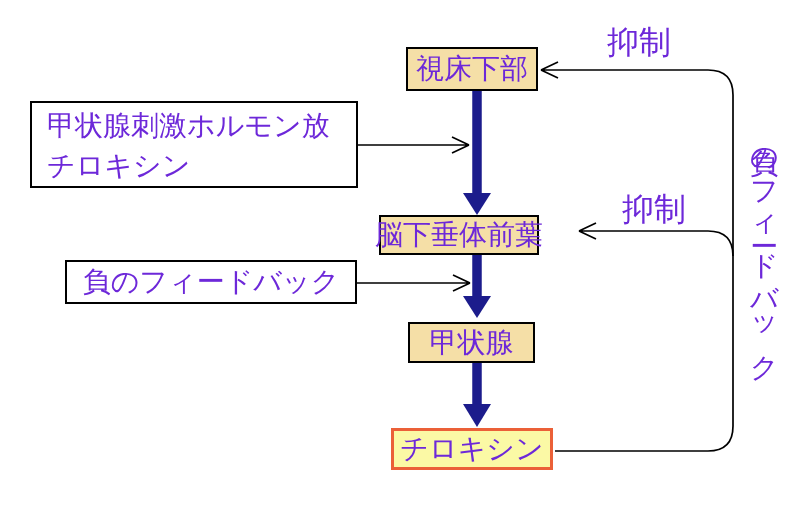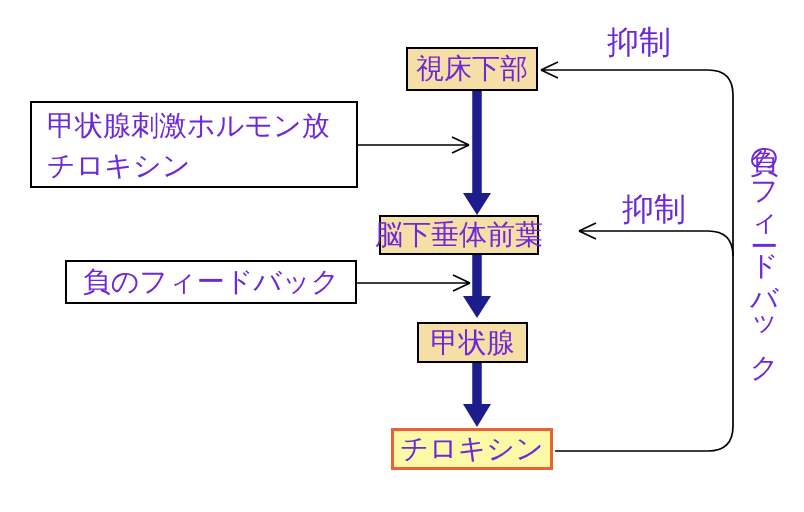--- a/index.html
+++ b/index.html
@@ -107,21 +107,21 @@
 
     <path class="bline" d="M 555 451 L 708 451 Q 733 451 733 426 L 733 95 Q 733 70 708 70 L 541 70 M 541 70 L 558 62 M 541 70 L 558 78"></path>
 
     <path class="bline" d="M 733 256 Q 733 231 708 231 L 579 231 M 579 231 L 596 223 M 579 231 L 596 239"></path>
   </svg>
 
   <div class="node" style="left:406px; top:47px; width:132px; height:44px;">視床下部</div>
 
   <div class="node" style="left:379px; top:215px; width:160px; height:40px;">脳下垂体前葉</div>
 
-  <div class="node" style="left:417px; top:322px; width:111px; height:41px;">甲状腺</div>
+  <div class="node" style="left:408px; top:322px; width:127px; height:41px;">甲状腺</div>
 
   <div class="node thyroxine" style="left:391px; top:428px; width:162px; height:42px;">チロキシン</div>
 
   <div class="hormone-box trh" style="left:30px; top:101px; width:328px; height:87px;">
     <div>甲状腺刺激ホルモン放</div>
     <div>チロキシン</div>
   </div>
 
   <div class="hormone-box tsh" style="left:65px; top:260px; width:292px; height:44px;">負のフィードバック</div>
 

